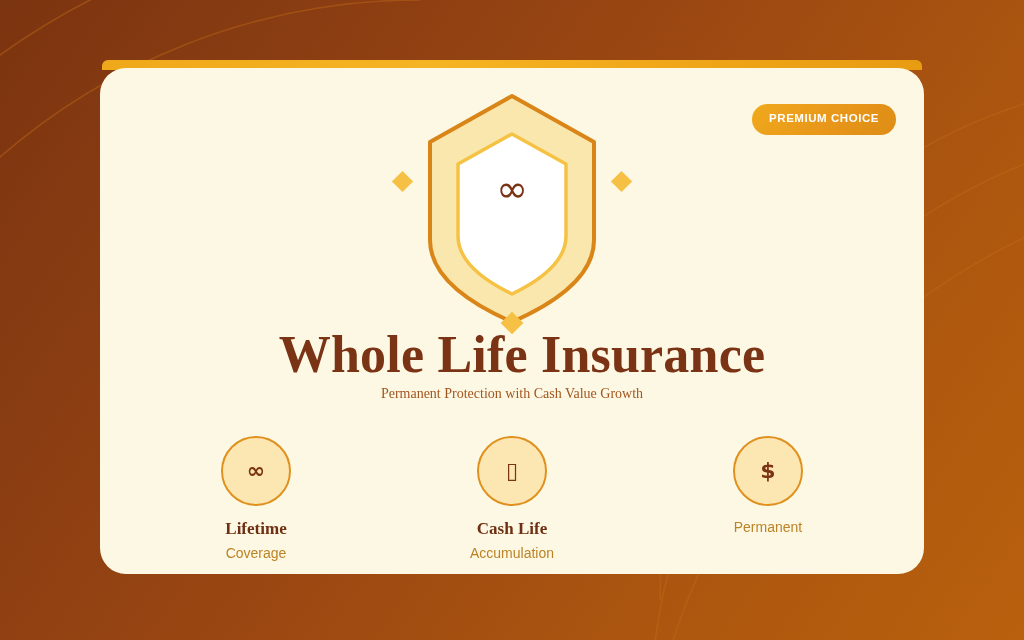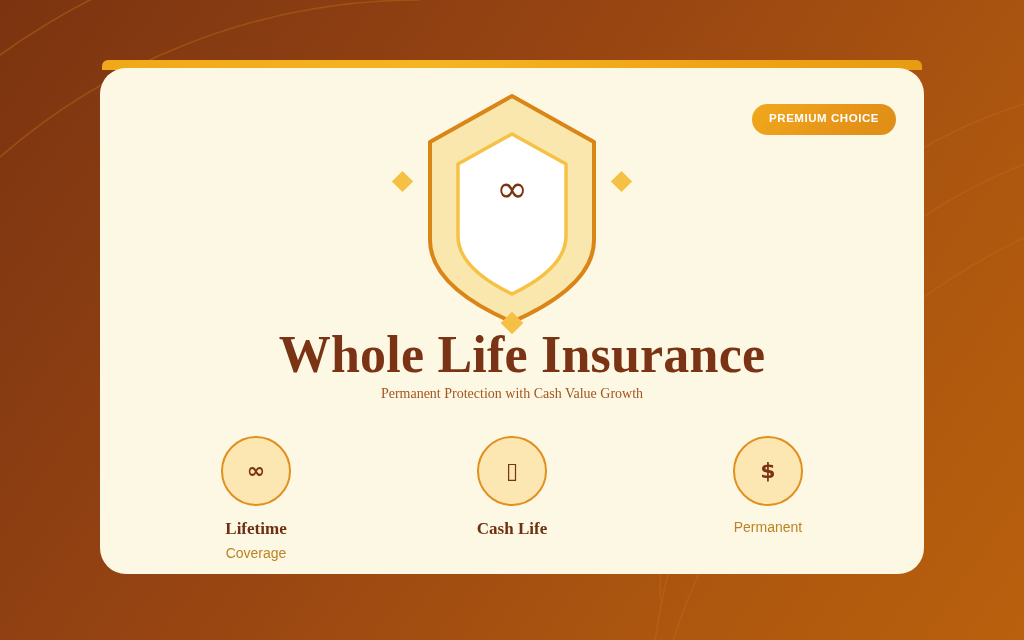--- a/index.html
+++ b/index.html
@@ -230,20 +230,21 @@
         </div>
         <div class="feature-title">Lifetime</div>
         <div class="feature-sub">Coverage</div>
       </div>
 
       <div class="feature">
         <div class="feature-icon">
           <span>▯</span>
         </div>
         <div class="feature-title">Cash Life</div>
+        <div class="feature-sub">Accumulation</div>
       </div>
 
       <div class="feature">
         <div class="feature-icon">
           <span>$</span>
         </div>
         <div class="feature-sub">Permanent</div>
       </div>
 
     </div>

